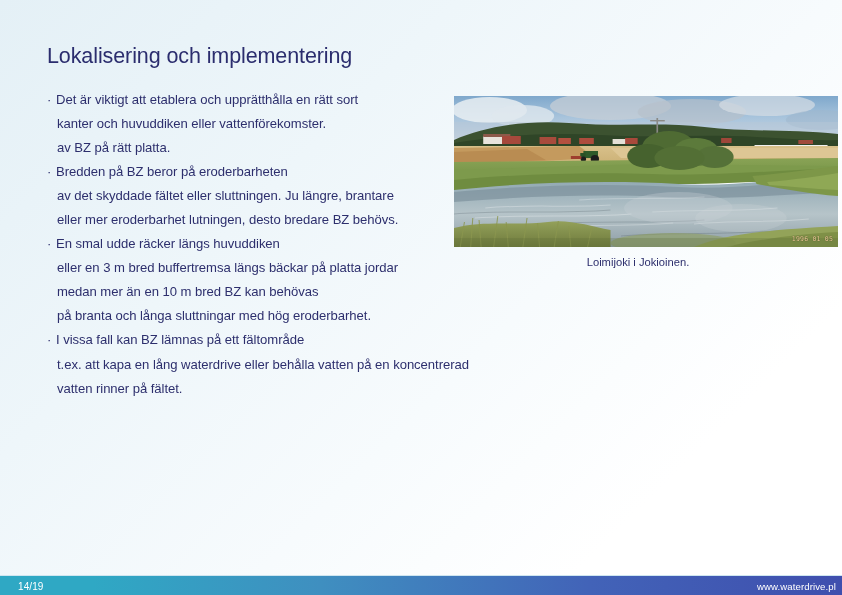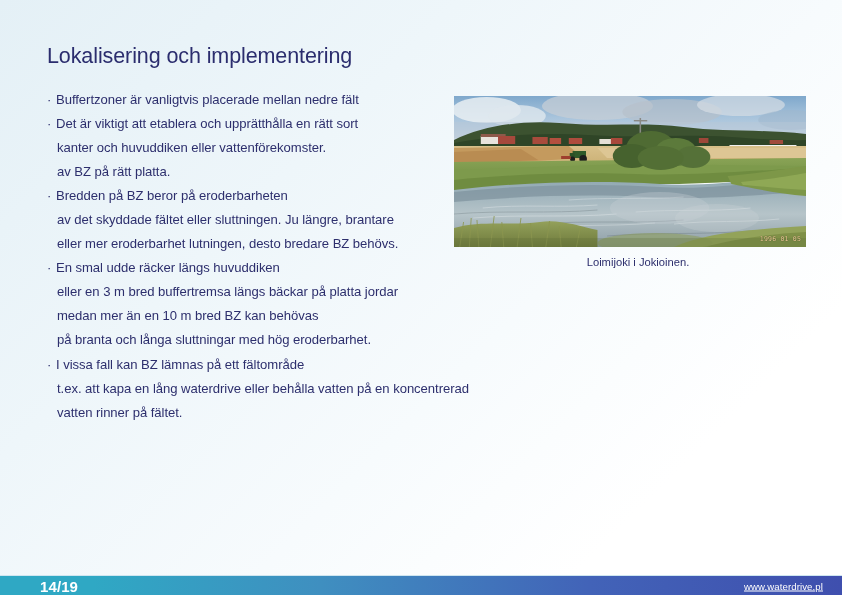--- a/index.html
+++ b/index.html
@@ -63,21 +63,21 @@
     width: 9px;
     color: #2d2f6d;
     font-size: 13.1px;
   }
 
   
   .photo-wrap {
     position: absolute;
     left: 454px;
     top: 96px;
-    width: 352px;
+    width: 384px;
     height: 151px;
     overflow: hidden;
   }
   .photo {
     position: absolute;
     inset: 0;
     width: 100%;
     height: 100%;
     display: block;
   }
@@ -110,48 +110,46 @@
     position: absolute;
     left: 0;
     bottom: 0;
     width: 842px;
     height: 19px;
     background: linear-gradient(to right, #2fa8c4 0%, #2fa8c4 11%, #3f8fc0 38%, #4263b8 70%, #3f4fae 100%);
     border-top: 1px solid #cfe6f0;
   }
   .footer-page {
     position: absolute;
-    left: 40px;
+    left: 18px;
     top: 50%;
     transform: translateY(-50%);
     color: #ffffff;
-    font-size: 15px;
-    font-weight: bold;
+    font-size: 10px;
+    font-weight: normal;
     letter-spacing: .1px;
   }
   .footer-url {
     position: absolute;
-    right: 19px;
+    right: 6px;
     top: 50%;
     transform: translateY(-50%);
     color: #ffffff;
     font-size: 9.6px;
     letter-spacing: .1px;
-    text-decoration: underline;
   }
 </style>
 </head>
 <body>
 
 <div class="slide">
 
   <div class="slide-title">Lokalisering och implementering</div>
 
   <div class="body-text" id="bullet-list">
-      <div class="line bullet"><span class="bullet-dot">·</span><span>Buffertzoner är vanligtvis placerade mellan nedre fält</span></div>
       <div class="line bullet"><span class="bullet-dot">·</span><span>Det är viktigt att etablera och upprätthålla en rätt sort</span></div>
       <div class="line cont"><span>kanter och huvuddiken eller vattenförekomster.</span></div>
       <div class="line cont"><span>av BZ på rätt platta.</span></div>
       <div class="line bullet"><span class="bullet-dot">·</span><span>Bredden på BZ beror på eroderbarheten</span></div>
       <div class="line cont"><span>av det skyddade fältet eller sluttningen. Ju längre, brantare</span></div>
       <div class="line cont"><span>eller mer eroderbarhet lutningen, desto bredare BZ behövs.</span></div>
       <div class="line bullet"><span class="bullet-dot">·</span><span>En smal udde räcker längs huvuddiken</span></div>
       <div class="line cont"><span>eller en 3 m bred buffertremsa längs bäckar på platta jordar</span></div>
       <div class="line cont"><span>medan mer än en 10 m bred BZ kan behövas</span></div>
       <div class="line cont"><span>på branta och långa sluttningar med hög eroderbarhet.</span></div>

